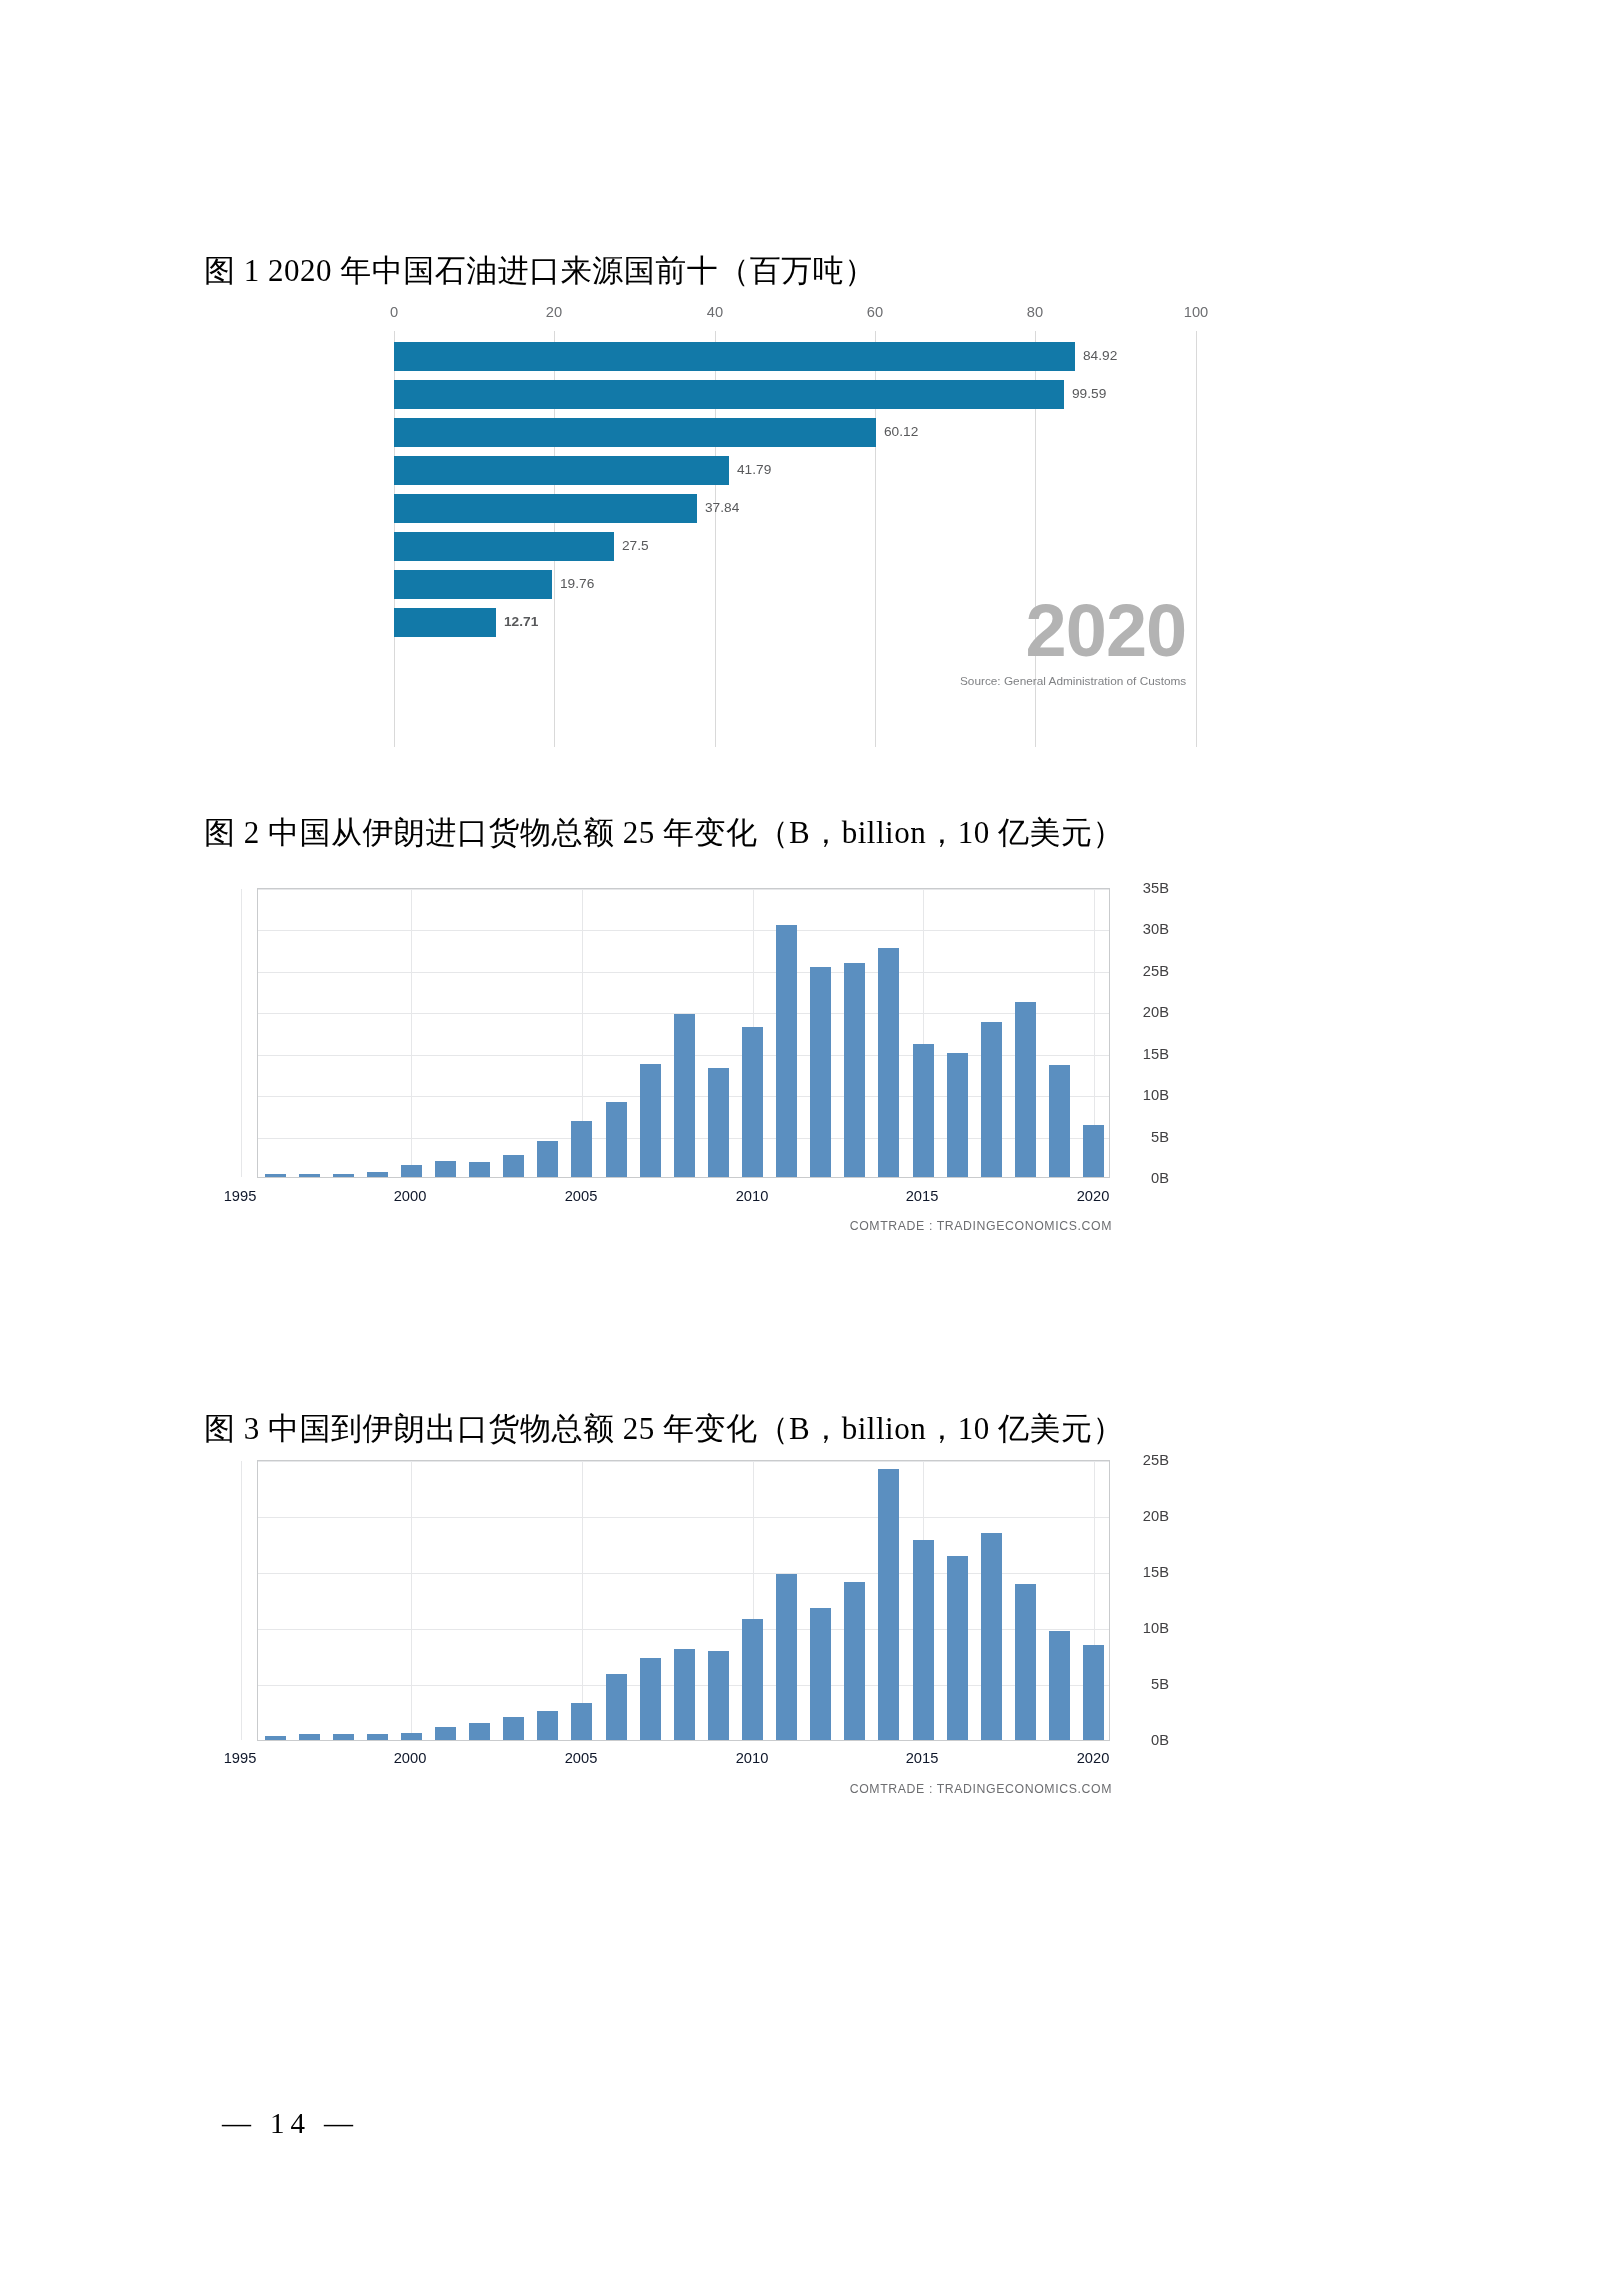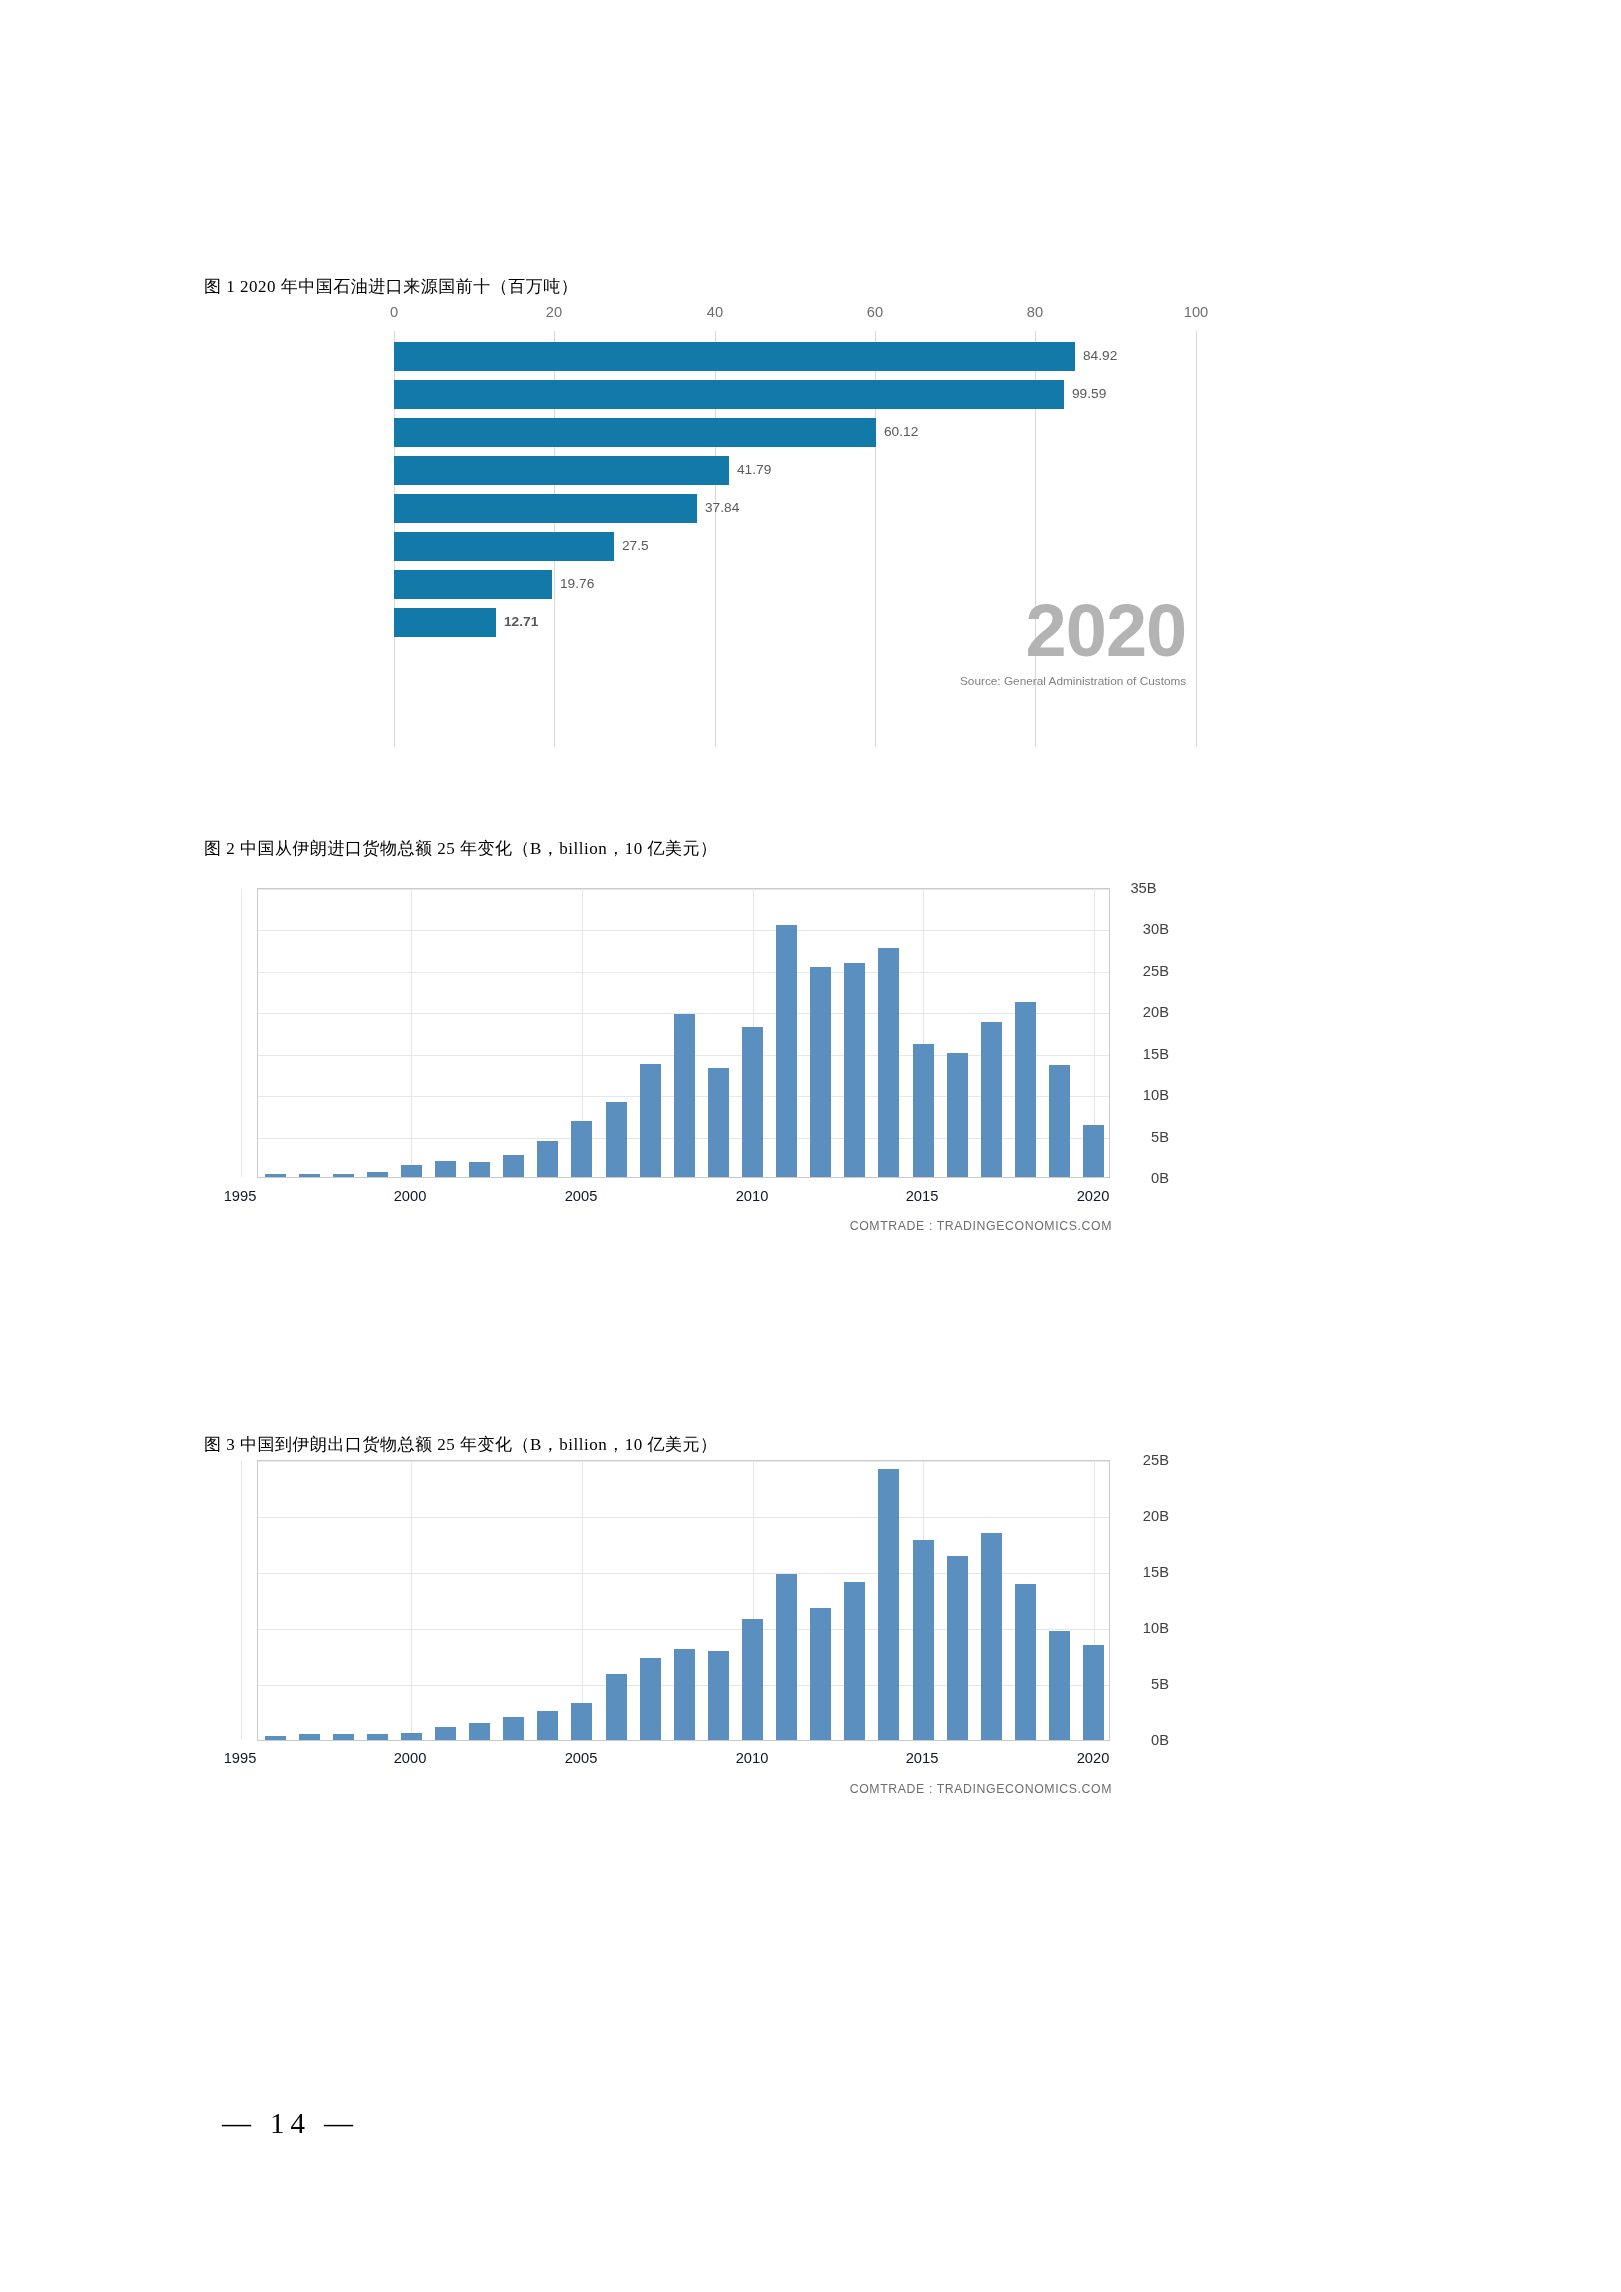--- a/index.html
+++ b/index.html
@@ -19,25 +19,24 @@
     position: absolute;
     left: 0; top: 0;
     width: 1621px;
     height: 2293px;
   }
 
   
   .caption {
     position: absolute;
     font-family: "Liberation Serif", serif;
-    font-size: 17px;
+    font-size: 31px;
     letter-spacing: 0.5px;
     white-space: nowrap;
     color: #000;
-    margin-top: 25px;
   }
 
   
   #fig1 {
     position: absolute;
     left: 284px;
     top: 304px;
     width: 912px;
     height: 470px;
   }
@@ -314,21 +313,21 @@
         </div>
     </div>
     <div id="f2-ylabs">
         <div class="ylab" style="top: 290px;">0B</div>
         <div class="ylab" style="top: 249px;">5B</div>
         <div class="ylab" style="top: 207px;">10B</div>
         <div class="ylab" style="top: 166px;">15B</div>
         <div class="ylab" style="top: 124px;">20B</div>
         <div class="ylab" style="top: 83px;">25B</div>
         <div class="ylab" style="top: 41px;">30B</div>
-        <div class="ylab" style="top: 0px; text-align: center;">35B</div>
+        <div class="ylab" style="top: 0px;">35B</div>
       </div>
     <div id="f2-xlabs">
         <div class="xlab" style="left: -17px; top: 300px;">1995</div>
         <div class="xlab" style="left: 153px; top: 300px;">2000</div>
         <div class="xlab" style="left: 324px; top: 300px;">2005</div>
         <div class="xlab" style="left: 495px; top: 300px;">2010</div>
         <div class="xlab" style="left: 665px; top: 300px;">2015</div>
         <div class="xlab" style="left: 836px; top: 300px;">2020</div>
       </div>
     <div class="credit" style="bottom:-21.6px;">COMTRADE : TRADINGECONOMICS.COM</div>

